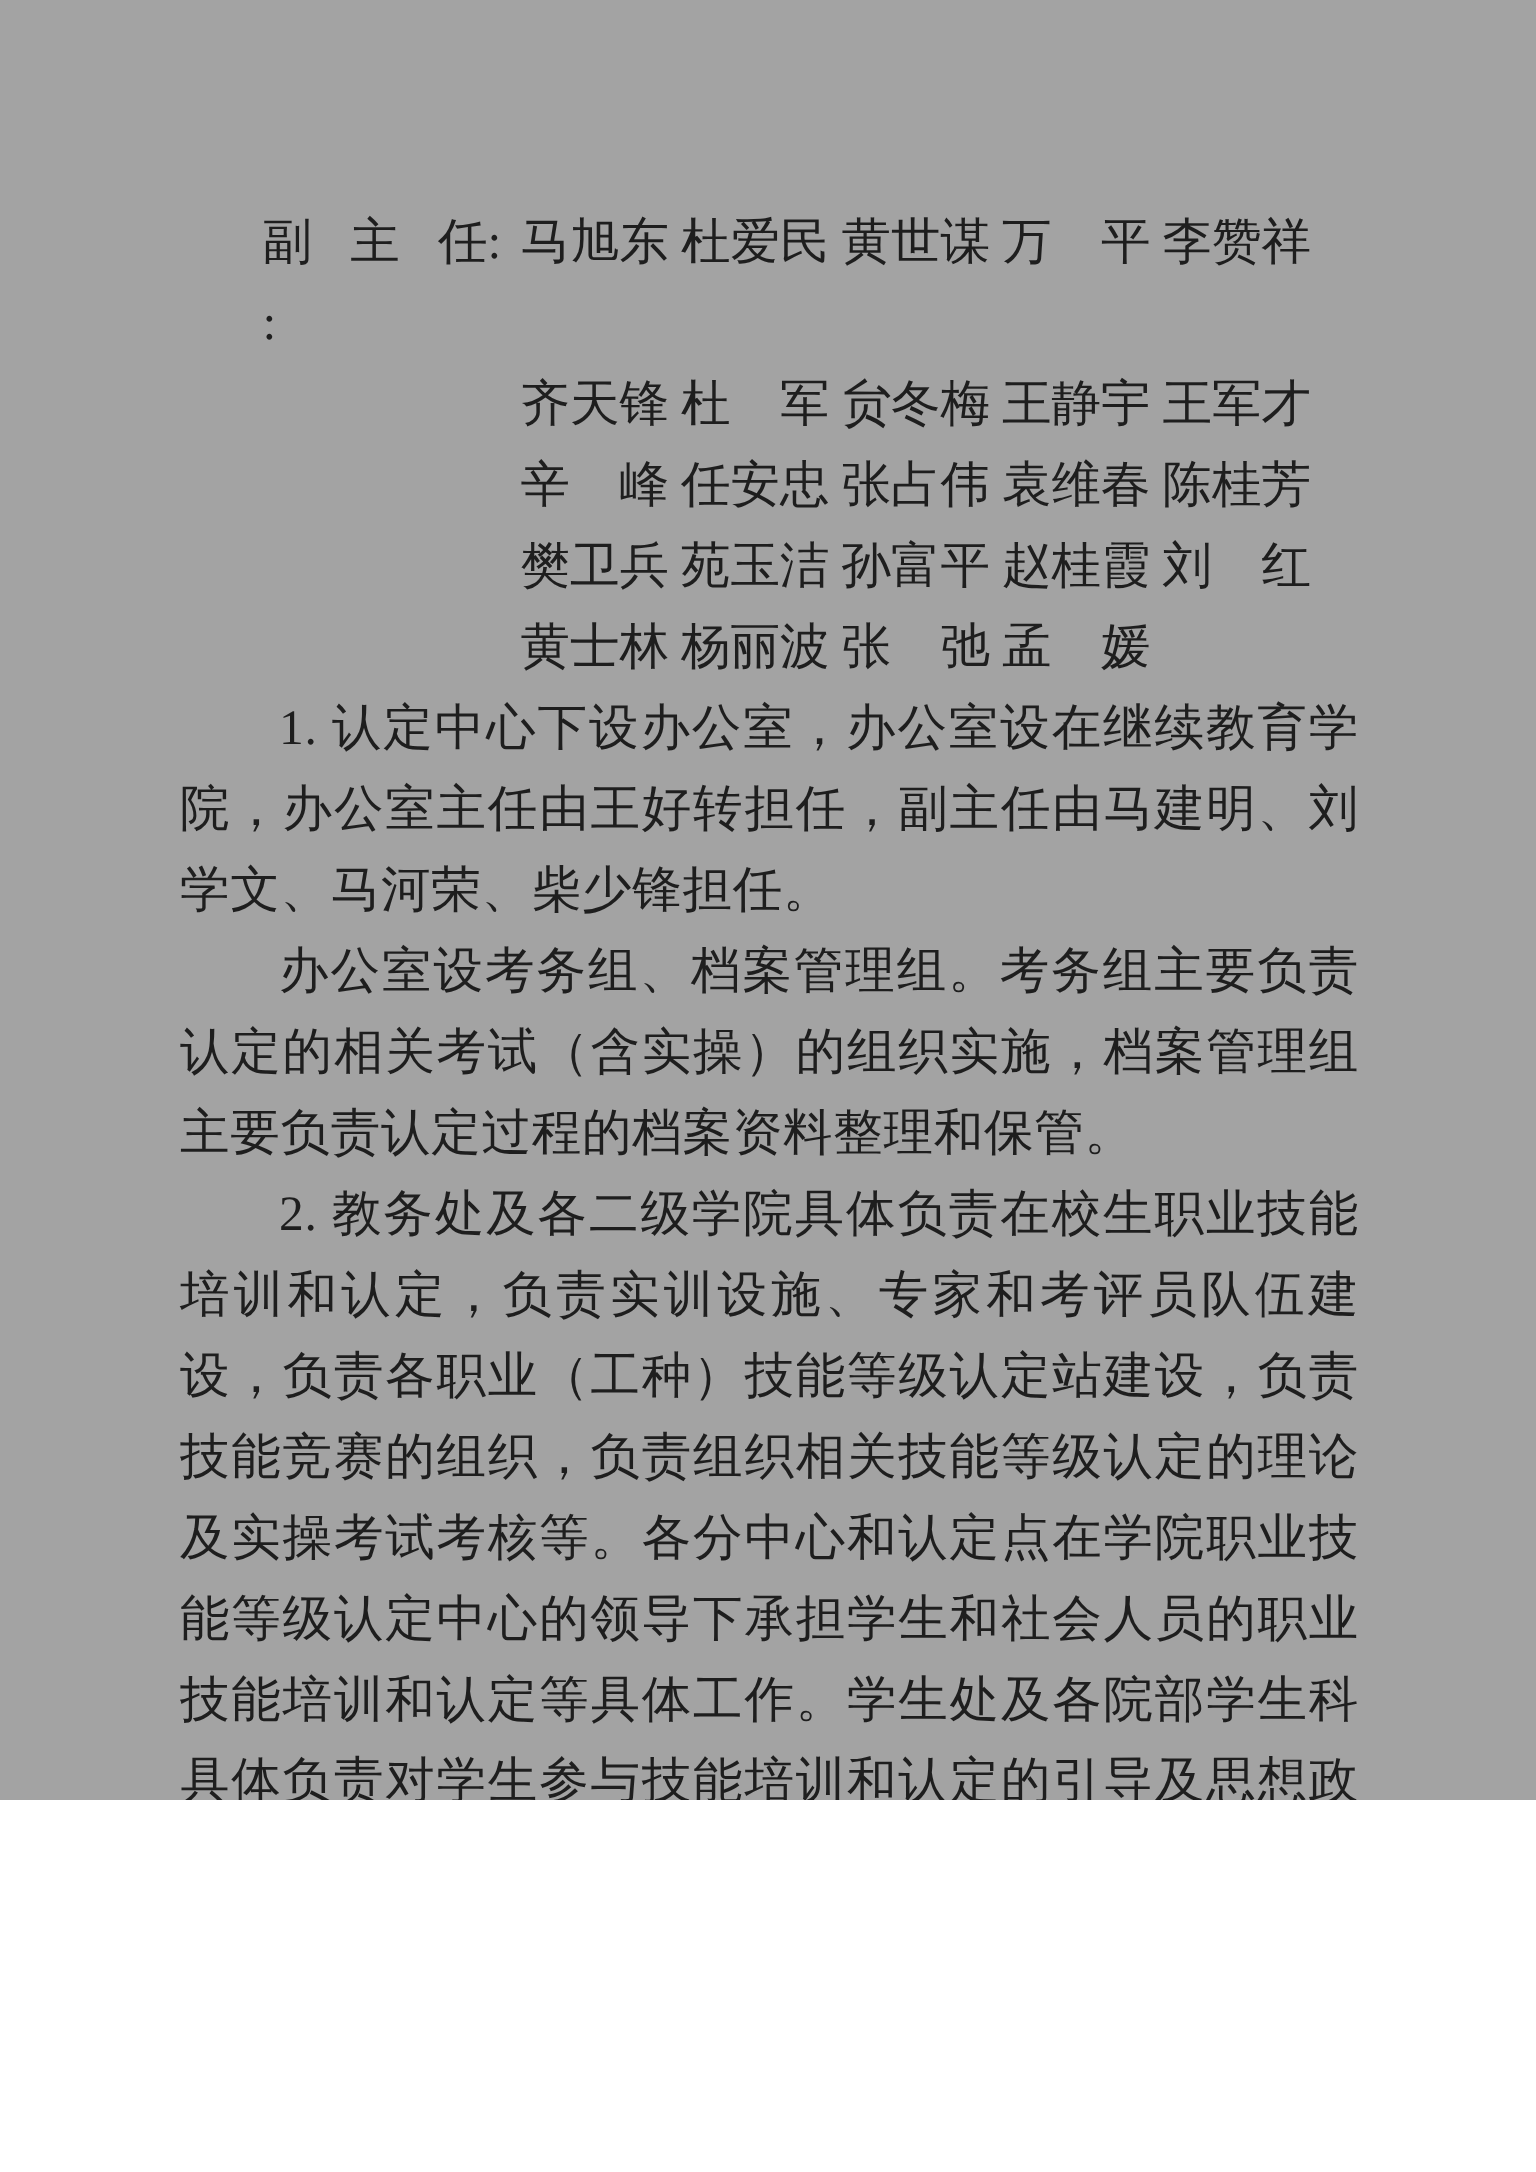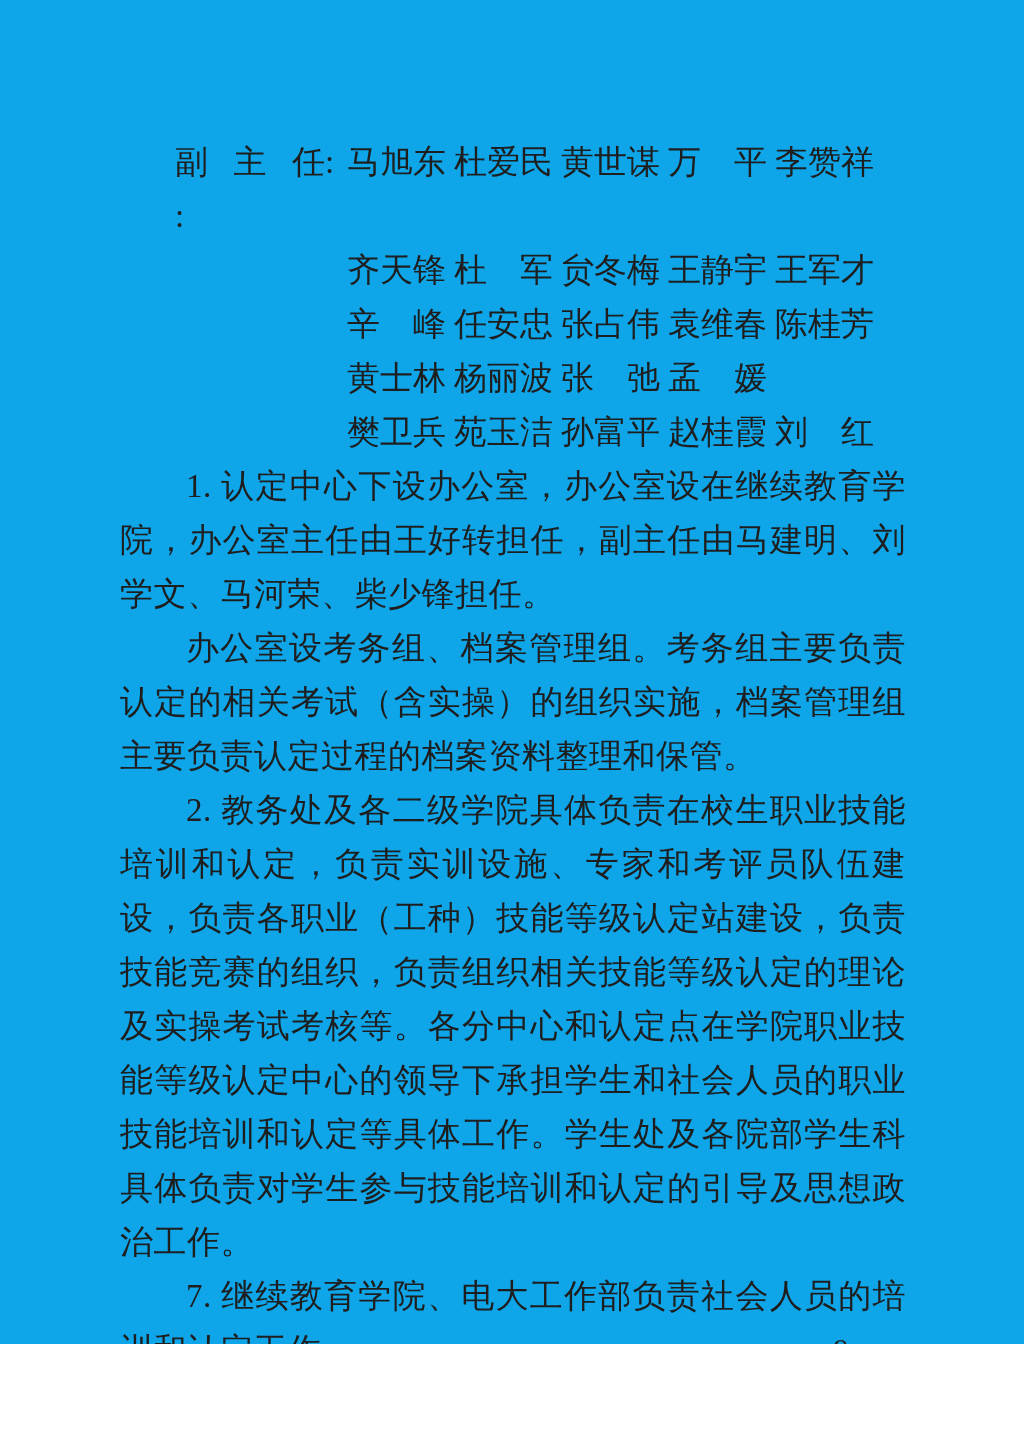--- a/index.html
+++ b/index.html
@@ -1,20 +1,20 @@
 <!DOCTYPE html>
 <html lang="zh"><head>
 <meta charset="utf-8">
 <style>
   html, body { margin: 0; padding: 0; background: #ffffff; }
   .page {
     position: relative;
     width: 1024px;
-    height: 1344px;
-    background: #0ea5e9;
+    height: 1200px;
+    background: #a3a3a3;
     color: #1e1e1e;
     font-family: "Liberation Serif", "DejaVu Serif", serif;
     overflow: hidden;
   }
   .content {
     position: absolute;
     left: 120px;
     top: 135px;
     width: 786px;
   }
@@ -106,37 +106,37 @@
           <span class="m-name">张占伟</span>
           <span class="m-name">袁维春</span>
           <span class="m-name">陈桂芳</span>
         </span>
       </div>
 
       <div class="member-row">
         <span class="m-label"></span>
         <span class="m-colon"></span>
         <span class="m-names">
-          <span class="m-name">黄士林</span>
-          <span class="m-name">杨丽波</span>
-          <span class="m-name">张　弛</span>
-          <span class="m-name">孟　媛</span>
-          <span class="m-name"></span>
+          <span class="m-name">樊卫兵</span>
+          <span class="m-name">苑玉洁</span>
+          <span class="m-name">孙富平</span>
+          <span class="m-name">赵桂霞</span>
+          <span class="m-name">刘　红</span>
         </span>
       </div>
 
       <div class="member-row">
         <span class="m-label"></span>
         <span class="m-colon"></span>
         <span class="m-names">
-          <span class="m-name">樊卫兵</span>
-          <span class="m-name">苑玉洁</span>
-          <span class="m-name">孙富平</span>
-          <span class="m-name">赵桂霞</span>
-          <span class="m-name">刘　红</span>
+          <span class="m-name">黄士林</span>
+          <span class="m-name">杨丽波</span>
+          <span class="m-name">张　弛</span>
+          <span class="m-name">孟　媛</span>
+          <span class="m-name"></span>
         </span>
       </div>
 
     </div>
 
     <div class="paras">
       <p class="para">1. 认定中心下设办公室，办公室设在继续教育学院，办公室主任由王好转担任，副主任由马建明、刘学文、马河荣、柴少锋担任。</p>
       <p class="para">办公室设考务组、档案管理组。考务组主要负责认定的相关考试（含实操）的组织实施，档案管理组主要负责认定过程的档案资料整理和保管。</p>
       <p class="para">2. 教务处及各二级学院具体负责在校生职业技能培训和认定，负责实训设施、专家和考评员队伍建设，负责各职业（工种）技能等级认定站建设，负责技能竞赛的组织，负责组织相关技能等级认定的理论及实操考试考核等。各分中心和认定点在学院职业技能等级认定中心的领导下承担学生和社会人员的职业技能培训和认定等具体工作。学生处及各院部学生科具体负责对学生参与技能培训和认定的引导及思想政治工作。</p>
       <p class="para">7. 继续教育学院、电大工作部负责社会人员的培训和认定工作。</p>

